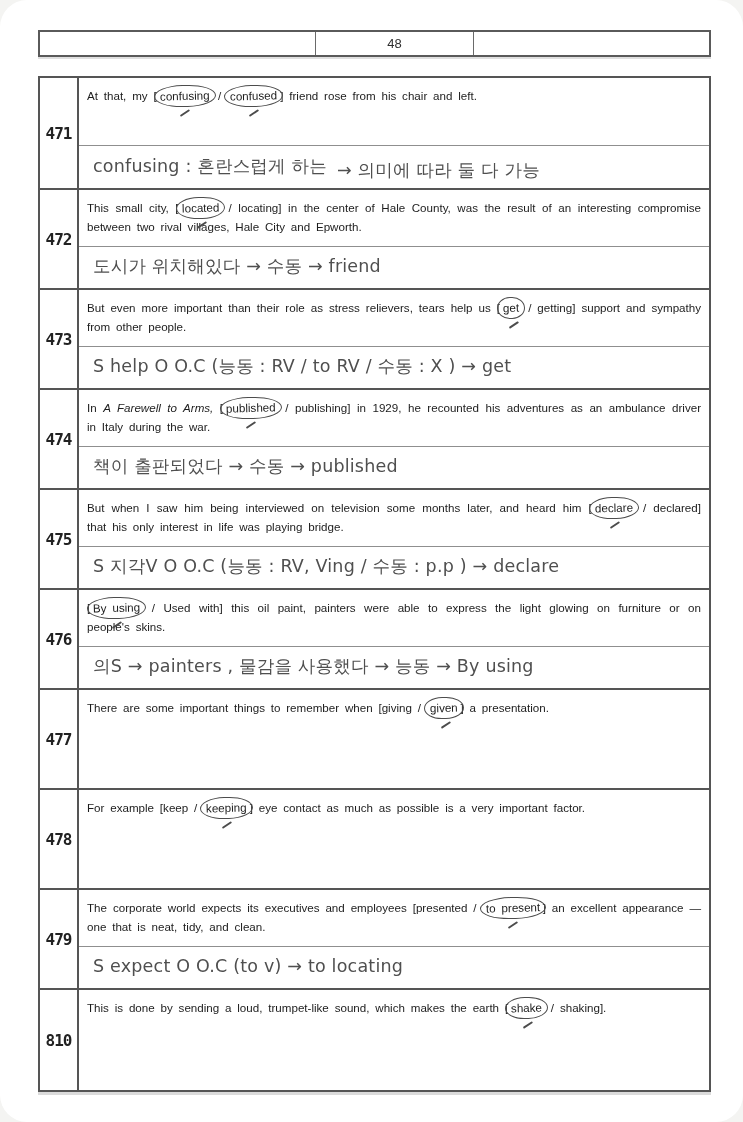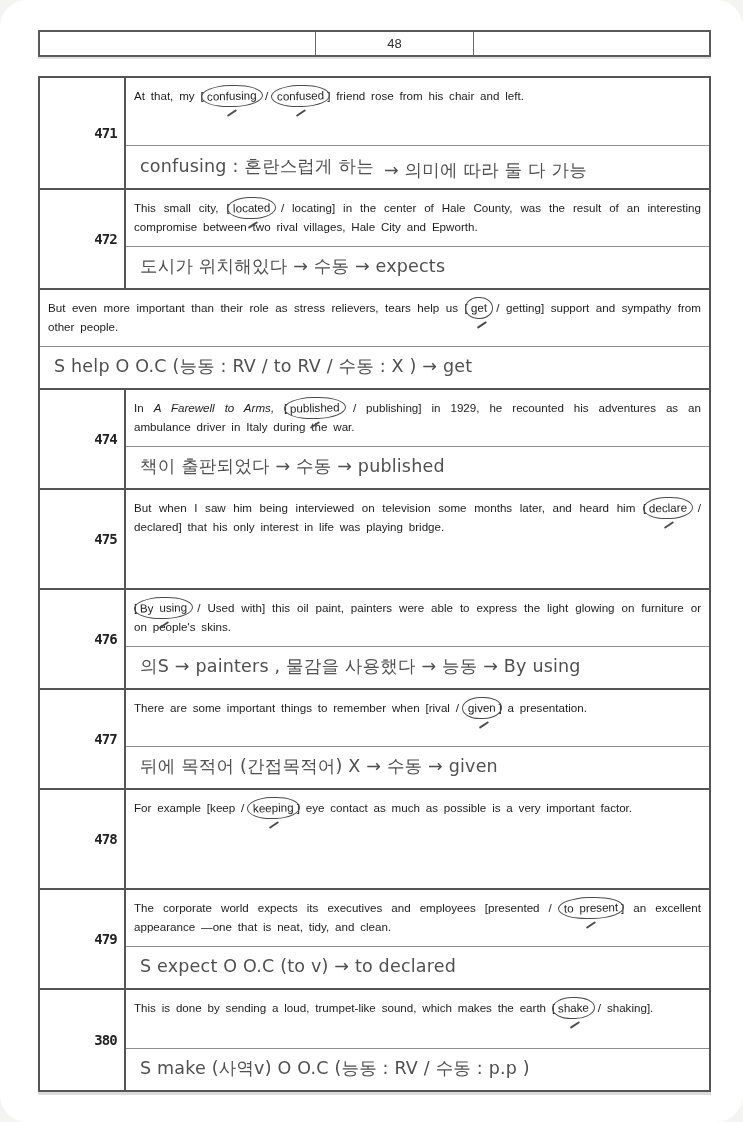--- a/index.html
+++ b/index.html
@@ -26,21 +26,21 @@
     border:2px solid #555; background:#fff;
     box-shadow:0 3px 0 rgba(0,0,0,.14);
   }
   .row { display:flex; height:100px; border-bottom:2px solid #555; }
   .row:nth-child(1) { height:112px; }
   .row:last-child { border-bottom:none; }
   .num {
     width:39px; border-right:2px solid #555; flex:0 0 39px;
     display:flex; align-items:center; justify-content:center;
     font-family:"DejaVu Sans Mono", monospace; font-weight:bold;
-    font-size:14px; letter-spacing:-1px; color:#222;margin-left:47px;
+    font-size:16px; letter-spacing:-1px; color:#222;
   }
   .content { flex:1; display:flex; flex-direction:column; min-width:0; }
   .sentence {
     flex:1 1 auto; min-height:44px; padding:8px 8px 4px 8px;
     font-size:11.6px; line-height:1.64; text-align:justify;
     word-spacing:2.6px; color:#1c1c1c;
   }
   .it { font-style:italic; }
   
   .opt { white-space:nowrap; }
@@ -93,28 +93,29 @@
         </div>
       </div>
     </div>
 
     <div class="row">
       <div class="num">472</div>
       <div class="content">
         <div class="sentence"><span>This small city, [</span><span class="it"></span><span></span><span class="opt" data-circled="yes">located</span><span> / </span><span class="opt" data-circled="no">locating</span><span>] in the center of Hale County, was the result of an interesting compromise between two rival villages, Hale City and Epworth.</span></div>
         <div class="note">
           <div class="note-lines">
-              <div>도시가 위치해있다 → 수동 → expects</div>
+              <div>도시가 위치해있다 → 수동 → friend</div>
             </div>
 
         </div>
       </div>
     </div>
 
     <div class="row">
+      <div class="num">473</div>
       <div class="content">
         <div class="sentence"><span>But even more important than their role as stress relievers, tears help us [</span><span class="it"></span><span></span><span class="opt" data-circled="yes">get</span><span> / </span><span class="opt" data-circled="no">getting</span><span>] support and sympathy from other people.</span></div>
         <div class="note">
           <div class="note-lines">
               <div>S help O O.C (능동 : RV / to RV / 수동 : X ) → get</div>
             </div>
 
         </div>
       </div>
     </div>
@@ -129,76 +130,70 @@
             </div>
 
         </div>
       </div>
     </div>
 
     <div class="row">
       <div class="num">475</div>
       <div class="content">
         <div class="sentence"><span>But when I saw him being interviewed on television some months later, and heard him [</span><span class="it"></span><span></span><span class="opt" data-circled="yes">declare</span><span> / </span><span class="opt" data-circled="no">declared</span><span>] that his only interest in life was playing bridge.</span></div>
+        <div class="note">
+          <div class="note-lines">
+              <div>S 지각V O O.C (능동 : RV, Ving / 수동 : p.p ) → declare</div>
+            </div>
+
+        </div>
       </div>
     </div>
 
     <div class="row">
       <div class="num">476</div>
       <div class="content">
         <div class="sentence"><span>[</span><span class="it"></span><span></span><span class="opt" data-circled="yes">By using</span><span> / </span><span class="opt" data-circled="no">Used with</span><span>] this oil paint, painters were able to express the light glowing on furniture or on people's skins.</span></div>
         <div class="note">
           <div class="note-lines">
               <div>의S → painters , 물감을 사용했다 → 능동 → By using</div>
             </div>
 
         </div>
       </div>
     </div>
 
     <div class="row">
       <div class="num">477</div>
       <div class="content">
-        <div class="sentence"><span>There are some important things to remember when [</span><span class="it"></span><span></span><span class="opt" data-circled="no">rival</span><span> / </span><span class="opt" data-circled="yes">given</span><span>] a presentation.</span></div>
-        <div class="note">
-          <div class="note-lines">
-              <div>뒤에 목적어 (간접목적어) X → 수동 → given</div>
-            </div>
-
-        </div>
+        <div class="sentence"><span>There are some important things to remember when [</span><span class="it"></span><span></span><span class="opt" data-circled="no">giving</span><span> / </span><span class="opt" data-circled="yes">given</span><span>] a presentation.</span></div>
       </div>
     </div>
 
     <div class="row">
       <div class="num">478</div>
       <div class="content">
         <div class="sentence"><span>For example [</span><span class="it"></span><span></span><span class="opt" data-circled="no">keep</span><span> / </span><span class="opt" data-circled="yes">keeping</span><span>] eye contact as much as possible is a very important factor.</span></div>
       </div>
     </div>
 
     <div class="row">
       <div class="num">479</div>
       <div class="content">
         <div class="sentence"><span>The corporate world expects its executives and employees [</span><span class="it"></span><span></span><span class="opt" data-circled="no">presented</span><span> / </span><span class="opt" data-circled="yes">to present</span><span>] an excellent appearance —one that is neat, tidy, and clean.</span></div>
         <div class="note">
           <div class="note-lines">
-              <div>S expect O O.C (to v) → to declared</div>
+              <div>S expect O O.C (to v) → to locating</div>
             </div>
 
         </div>
       </div>
     </div>
 
     <div class="row">
-      <div class="num">380</div>
+      <div class="num">810</div>
       <div class="content">
         <div class="sentence"><span>This is done by sending a loud, trumpet-like sound, which makes the earth [</span><span class="it"></span><span></span><span class="opt" data-circled="yes">shake</span><span> / </span><span class="opt" data-circled="no">shaking</span><span>].</span></div>
-        <div class="note">
-          <div class="note-lines">
-              <div>S make (사역v) O O.C (능동 : RV / 수동 : p.p )</div>
-            </div>
-
-        </div>
       </div>
     </div>
 
   </div>
 </div>
 
 </body></html>

